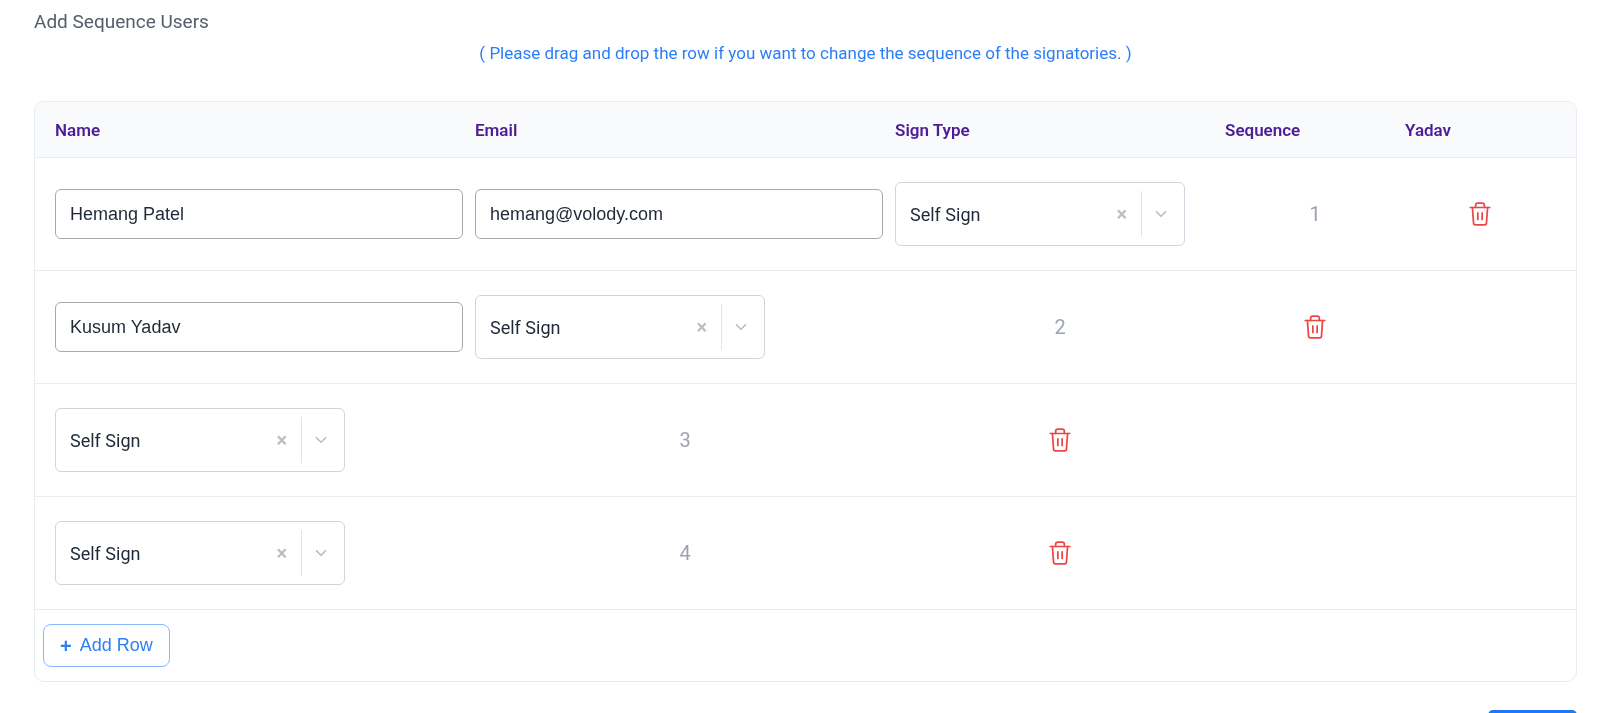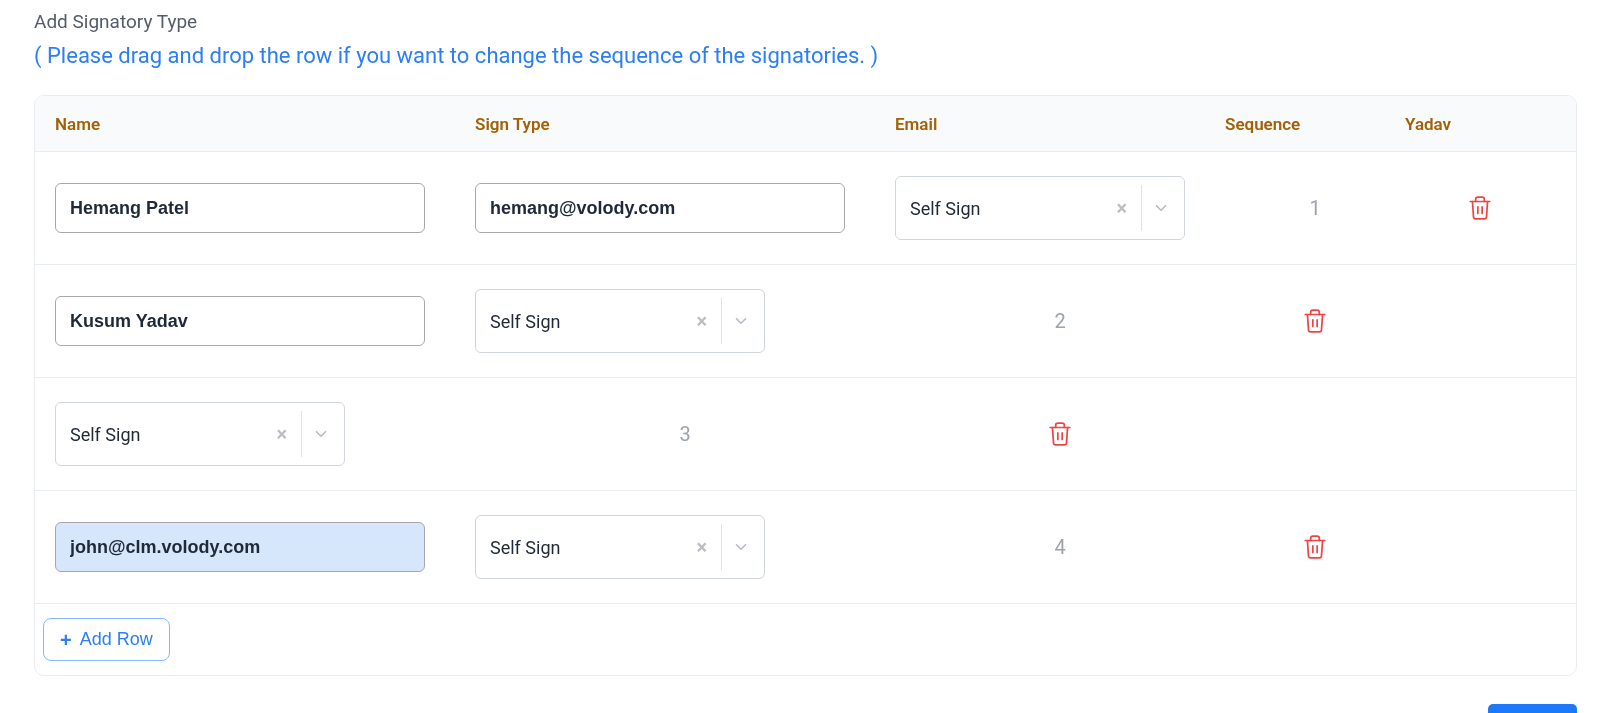--- a/index.html
+++ b/index.html
@@ -11,60 +11,60 @@
     width: 1611px;
   }
   .page-title {
     font-size: 19px;
     color: #555d6b;
     font-weight: 400;
     margin-bottom: 10px;
   }
   .hint {
     color: #2b7ef8;
-    font-size: 22px;
-    margin-bottom: 27px;
+    font-size: 17px;
+    margin-bottom: 38px;
+    text-align: center;
   }
   .table-wrap {
     border: 1px solid #e8ecf1;
     border-radius: 10px;
     overflow: hidden;
     background: #fff;
   }
   .thead {
     display: grid;
     grid-template-columns: 420px 420px 330px 180px 150px;
     background: #f9fafb;
-    color: #a16207;
+    color: #4c1d95;
     font-weight: 600;
     font-size: 17px;
     padding: 0 20px;
     height: 56px;
     align-items: center;
     border-bottom: 1px solid #e8ecf1;
   }
   .thead .seq, .thead .act { }
   .tr {
     display: grid;
     grid-template-columns: 420px 420px 330px 180px 150px;
     padding: 24px 20px;
     align-items: center;
     border-bottom: 1px solid #e8ecf1;
     background: #fff;
   }
   .name-input, .email-input {
-    width: 370px;
+    width: 408px;
     height: 50px;
     border: 1px solid #a8a8aa;
     border-radius: 6px;
     padding: 0 14px;
     font-size: 18px;
     color: #1f2937;
     background: #fff;
-    font-weight: bold;
   }
   .email-input.autofill {
     background: #d6e6fb;
   }
   .select-box {
     display: flex;
     align-items: center;
     width: 290px;
     height: 64px;
     border: 1px solid #d0d5dd;
@@ -139,28 +139,28 @@
     border: none;
     border-radius: 5px;
     padding: 14px 24px;
     font-size: 18px;
     cursor: pointer;
   }
 </style>
 </head>
 <body>
 
-<div class="page-title">Add Signatory Type</div>
+<div class="page-title">Add Sequence Users</div>
 <div class="hint">( Please drag and drop the row if you want to change the sequence of the signatories. )</div>
 
 <div class="table-wrap">
   <div class="thead">
     <div>Name</div>
+    <div>Email</div>
     <div>Sign Type</div>
-    <div>Email</div>
     <div class="seq">Sequence</div>
     <div class="act">Yadav</div>
   </div>
   <div id="tbody">
   <div class="tr">
     <div>
       <input class="name-input" type="text" value="Hemang Patel" style="">
     </div>
     <div>
       <input class="email-input" type="text" value="hemang@volody.com" style="">
@@ -242,23 +242,20 @@
           <path d="M19 6l-1 14a2 2 0 0 1-2 2H8a2 2 0 0 1-2-2L5 6"></path>
           <path d="M8 6V4a2 2 0 0 1 2-2h4a2 2 0 0 1 2 2v2"></path>
           <line x1="10" y1="11" x2="10" y2="17"></line>
           <line x1="14" y1="11" x2="14" y2="17"></line>
         </svg>
       </button>
     </div>
   </div>
 
   <div class="tr">
-    <div>
-      <input class="email-input autofill" type="text" value="john@clm.volody.com" style="">
-    </div>
     <div>
       <div class="select-box">
         <span class="select-label">Self Sign</span>
         <span class="select-clear">×</span>
         <span class="select-div"></span>
         <span class="select-caret">
           <svg width="18" height="18" viewBox="0 0 24 24" fill="none" stroke="currentColor" stroke-width="2.2" stroke-linecap="round" stroke-linejoin="round">
                 <polyline points="6 9 12 15 18 9"></polyline>
               </svg>
         </span>

